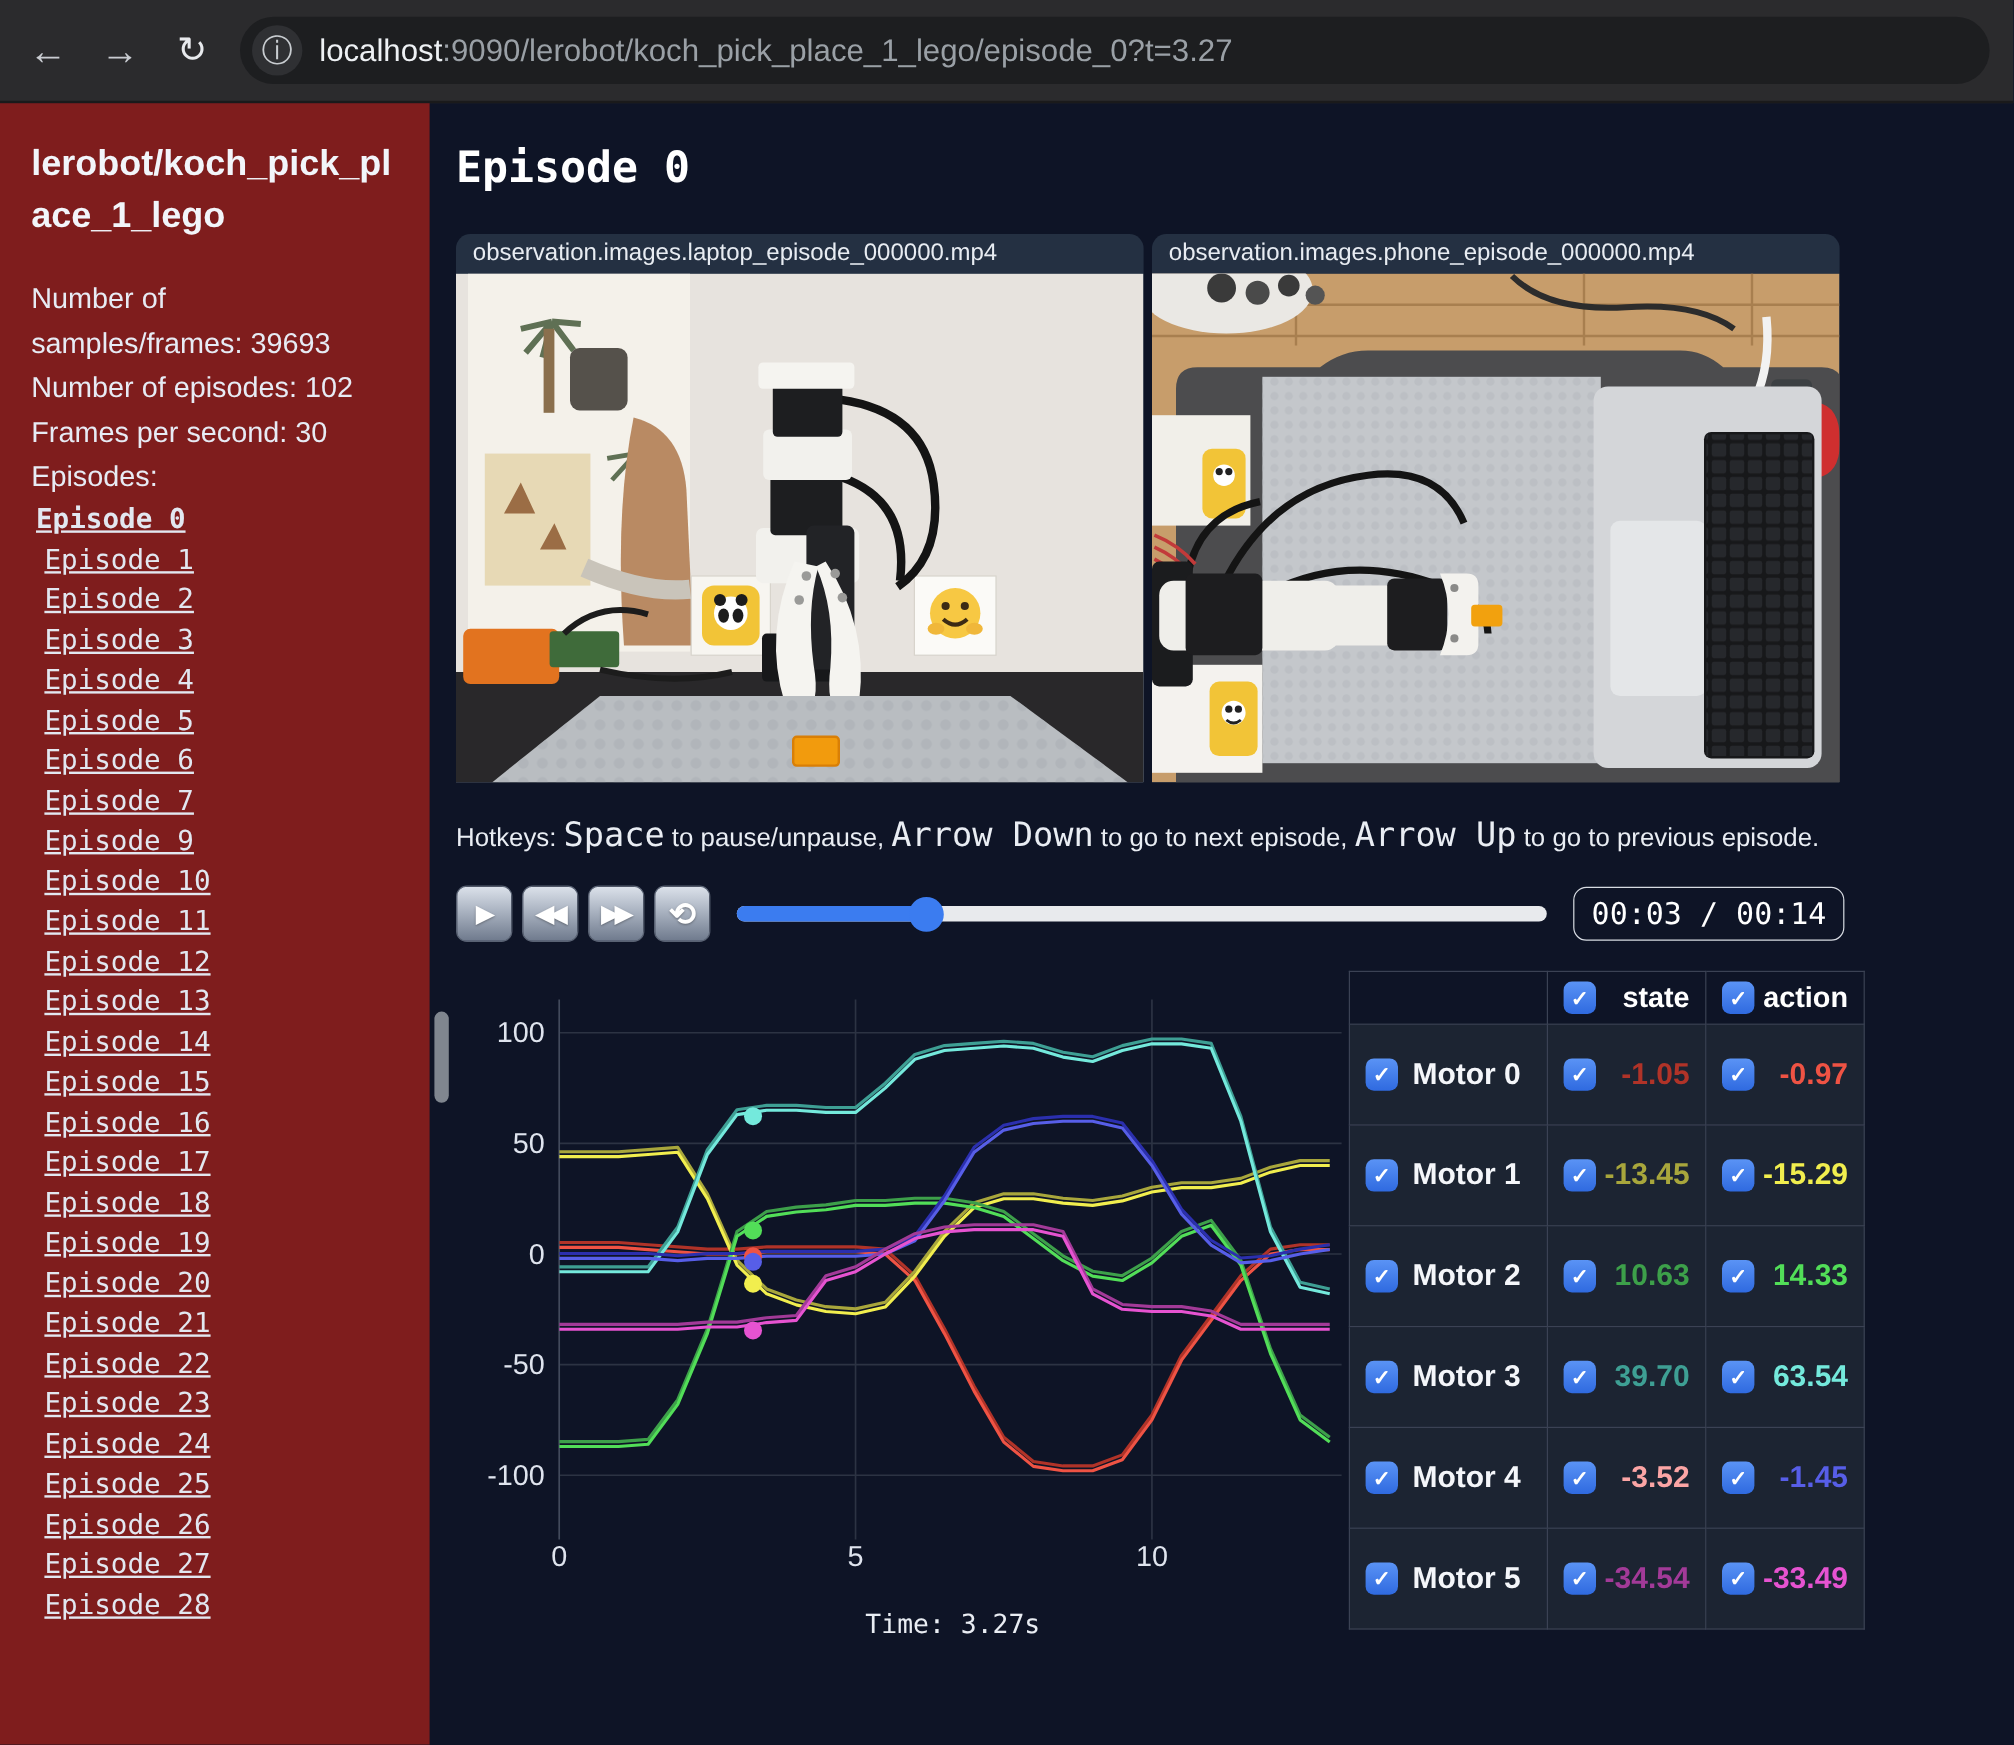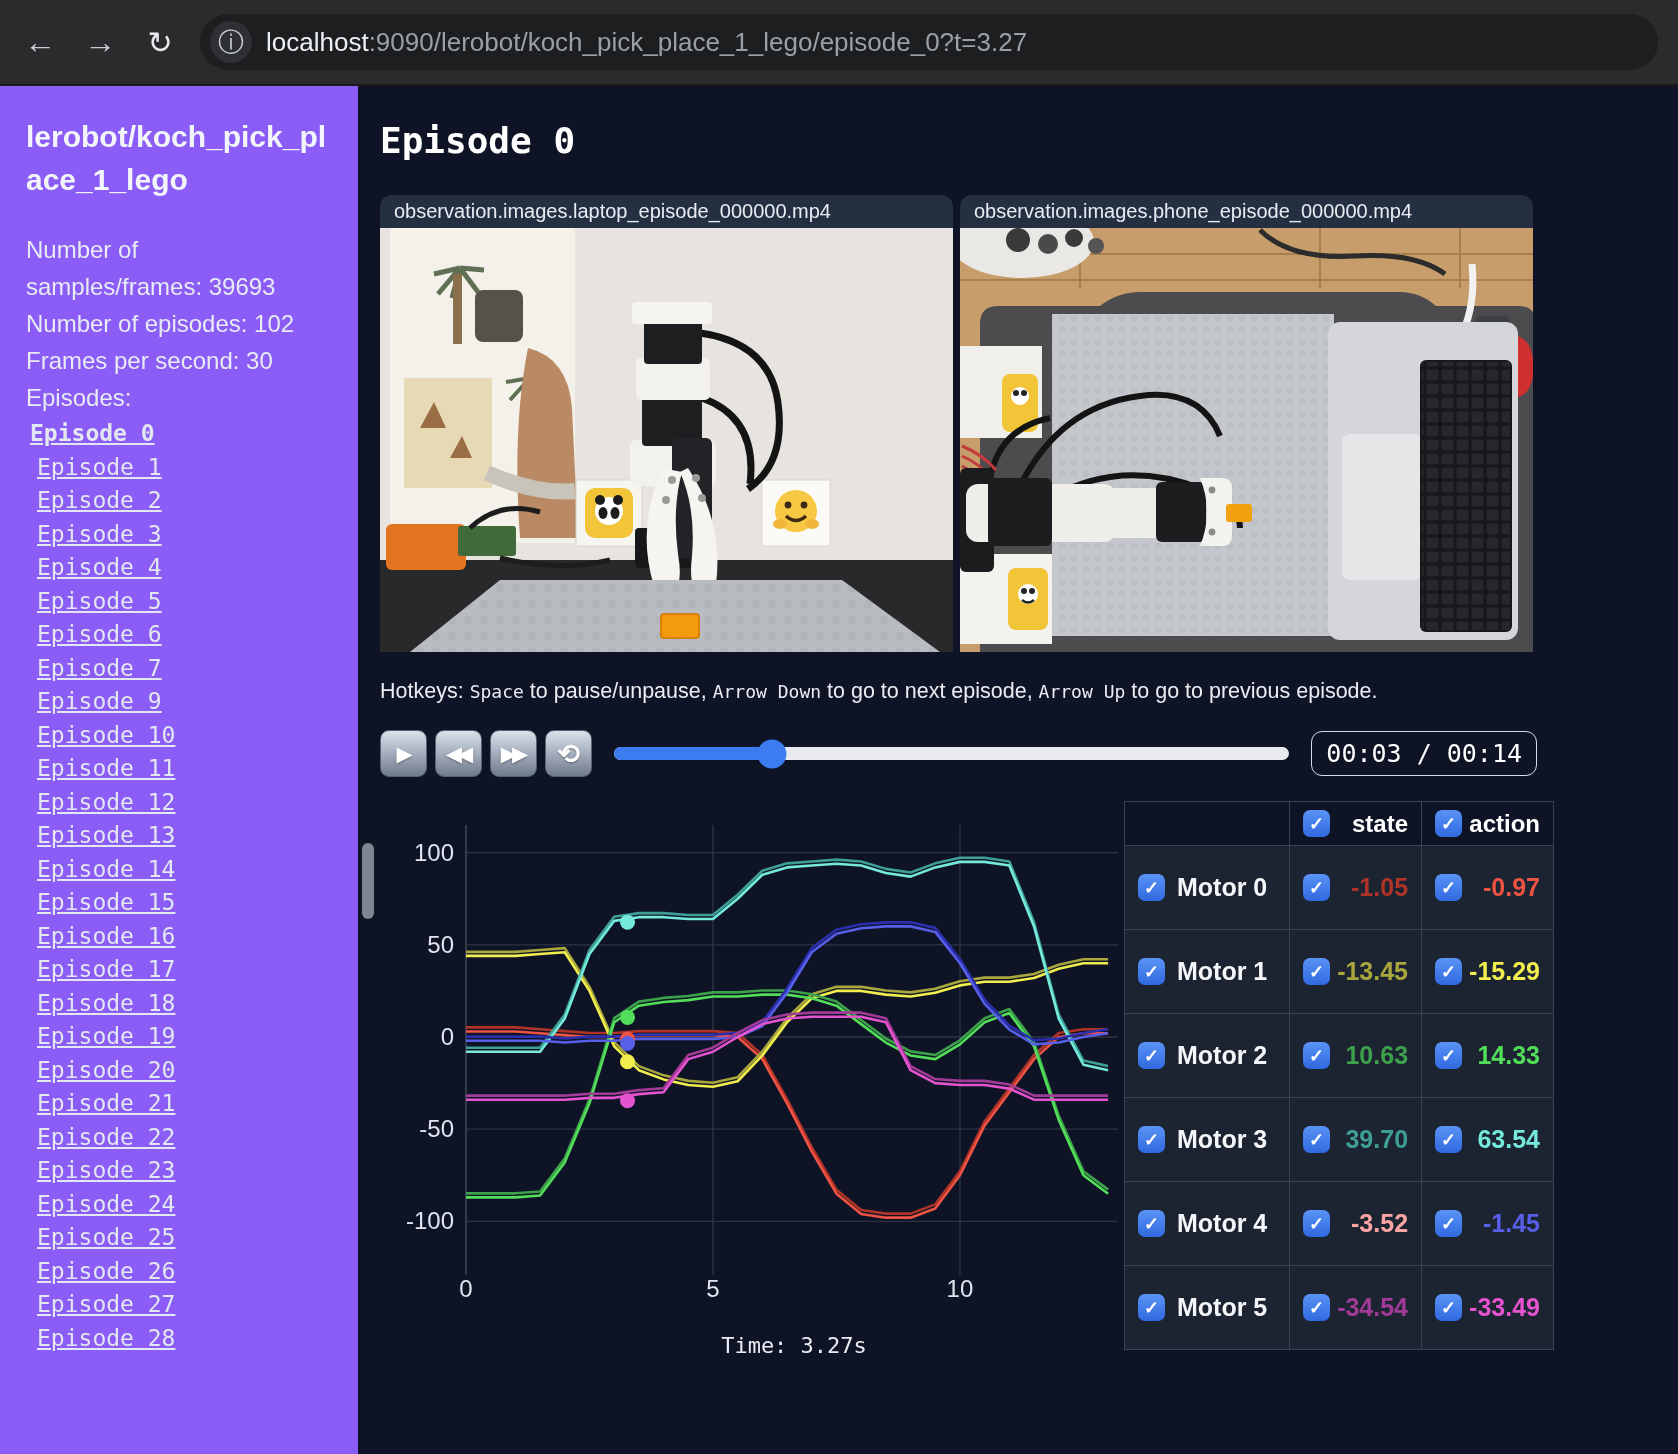--- a/index.html
+++ b/index.html
@@ -14,21 +14,21 @@
   .nav-ico.reload { color:#e8eaed; font-size:30px; }
   .url-pill { flex:1; height:56px; background:#1d1e20; border-radius:28px;
     display:flex; align-items:center; padding:0 10px; gap:14px; }
   .info-ico { width:42px; height:42px; border-radius:50%; background:#2f3033; color:#c8ccd0;
     display:flex; align-items:center; justify-content:center; font-size:26px; }
   .url-text { font-size:26px; color:#9aa0a6; white-space:nowrap; overflow:hidden; }
   .url-text .host { color:#eef1f4; }
 
   
   .app { display:flex; height:1368px; position:relative; }
-  .sidebar { width:358px; background:#8b5cf6; padding:30px 24px 0 26px; flex-shrink:0; }
+  .sidebar { width:358px; background:#7f1d1d; padding:30px 24px 0 26px; flex-shrink:0; }
   .ds-title { font-size:30px; font-weight:bold; color:#f2f5fa; line-height:1.42; word-break:break-all; }
   .ds-info { margin-top:30px; font-size:24px; line-height:37px; color:#e7ebf4; }
   .ep-list { margin-top:1px; }
   .ep-link { display:block; font-family:"DejaVu Sans Mono", monospace; font-size:23px; line-height:33.5px;
     color:#e2e7f0; text-decoration:underline; padding-left:11px; cursor:pointer; }
   .ep-link.active { font-weight:bold; padding-left:4px; }
 
   .main { flex:1; padding:20px 0 0 22px; position:relative; }
   .scroll-thumb { position:absolute; left:4px; top:757px; width:12px; height:76px;
     background:#80868f; border-radius:7px; }
@@ -37,21 +37,21 @@
 
   
   .videos { display:flex; gap:7px; margin-top:34px; }
   .video-panel { width:573px; border-radius:12px 12px 0 0; overflow:hidden; background:#243042; }
   .video-caption { height:33px; display:flex; align-items:center; padding-left:14px;
     font-size:20px; color:#e8ecf2;border-radius:15px; }
   .video-scene { display:block; }
 
   
   .hotkeys { margin-top:27px; font-size:21.5px; color:#e9edf3; }
-  .hotkeys .mono { font-size:18px; }
+  .hotkeys .mono { font-size:28px; }
 
   
   .controls { margin-top:26px; display:flex; align-items:center; width:1157px; }
   .ctl-btn { width:47px; height:47px; margin-right:8px; border-radius:9px;
     background:linear-gradient(180deg,#dbe1ea 0%,#aab3c1 45%,#6f7a8d 100%);
     border:1px solid #596273; color:#ffffff; display:flex; align-items:center; justify-content:center;
     cursor:pointer; flex-shrink:0; }
   .ctl-btn .tri { font-size:21px; letter-spacing:-5px; text-indent:-3px; color:#fff;
     text-shadow:0 1px 2px rgba(0,0,0,.35); }
   .ctl-btn .loop { font-size:27px; font-weight:bold; color:#fff; text-shadow:0 1px 2px rgba(0,0,0,.35); }

